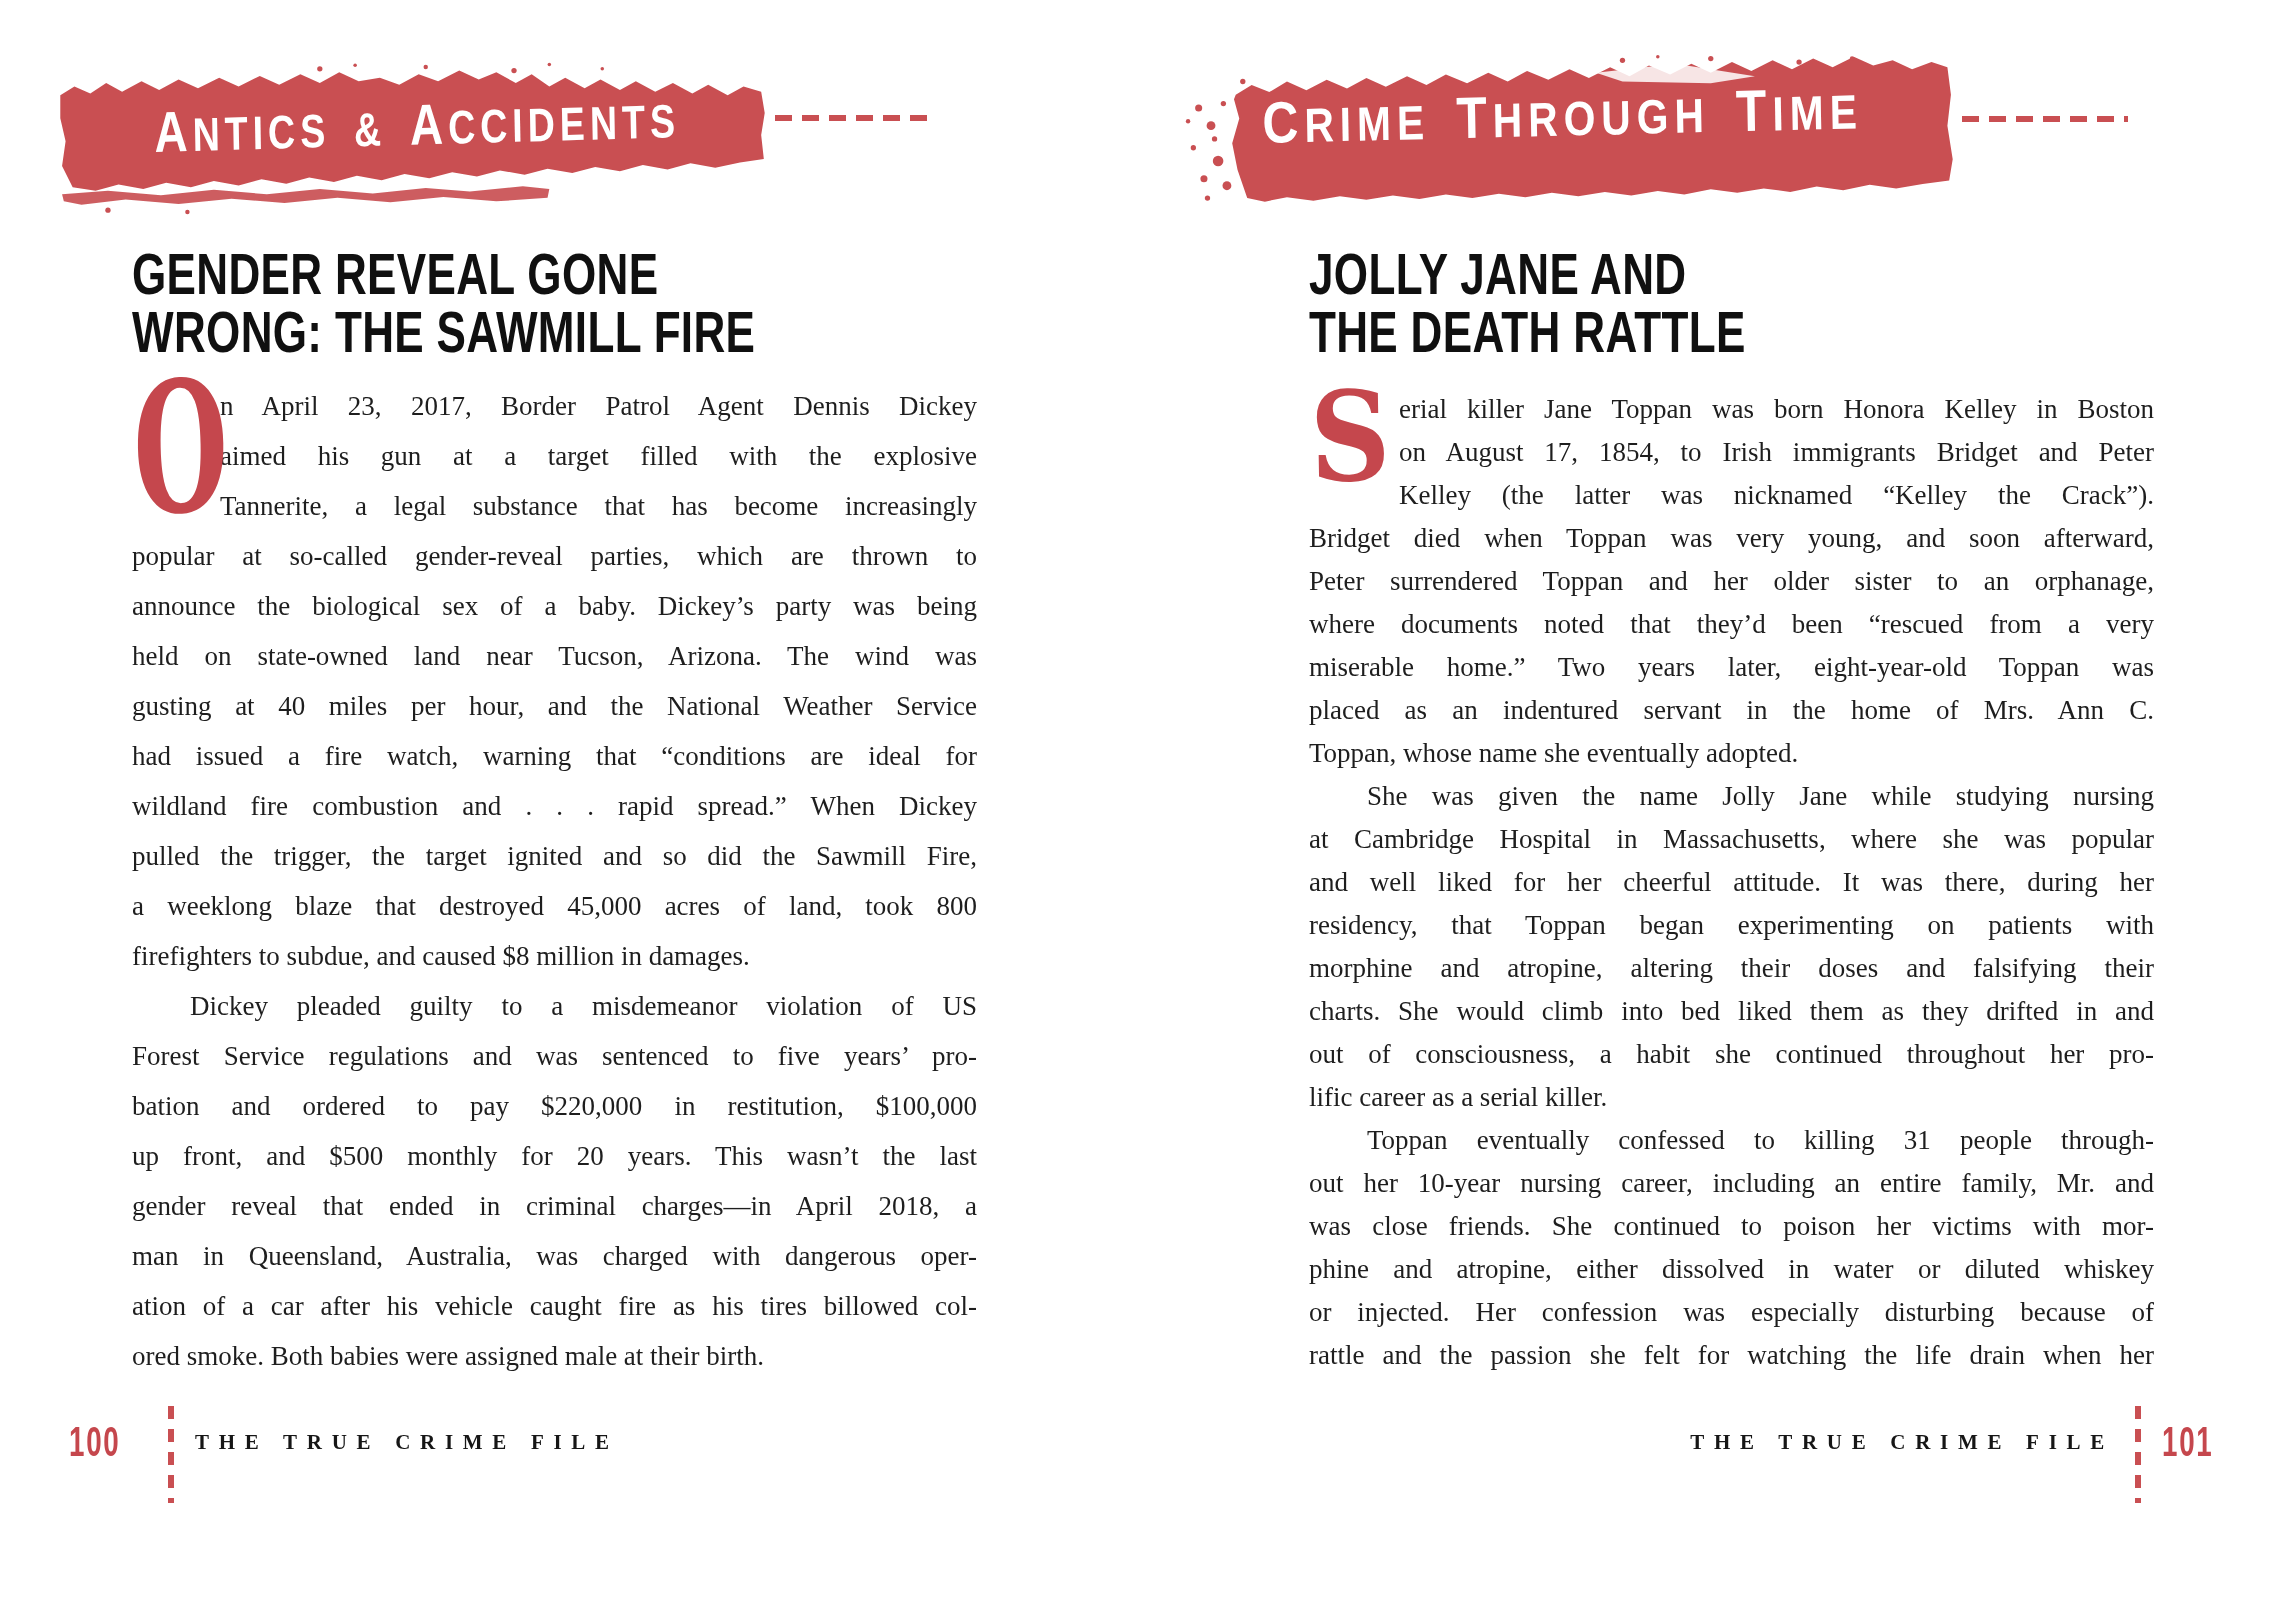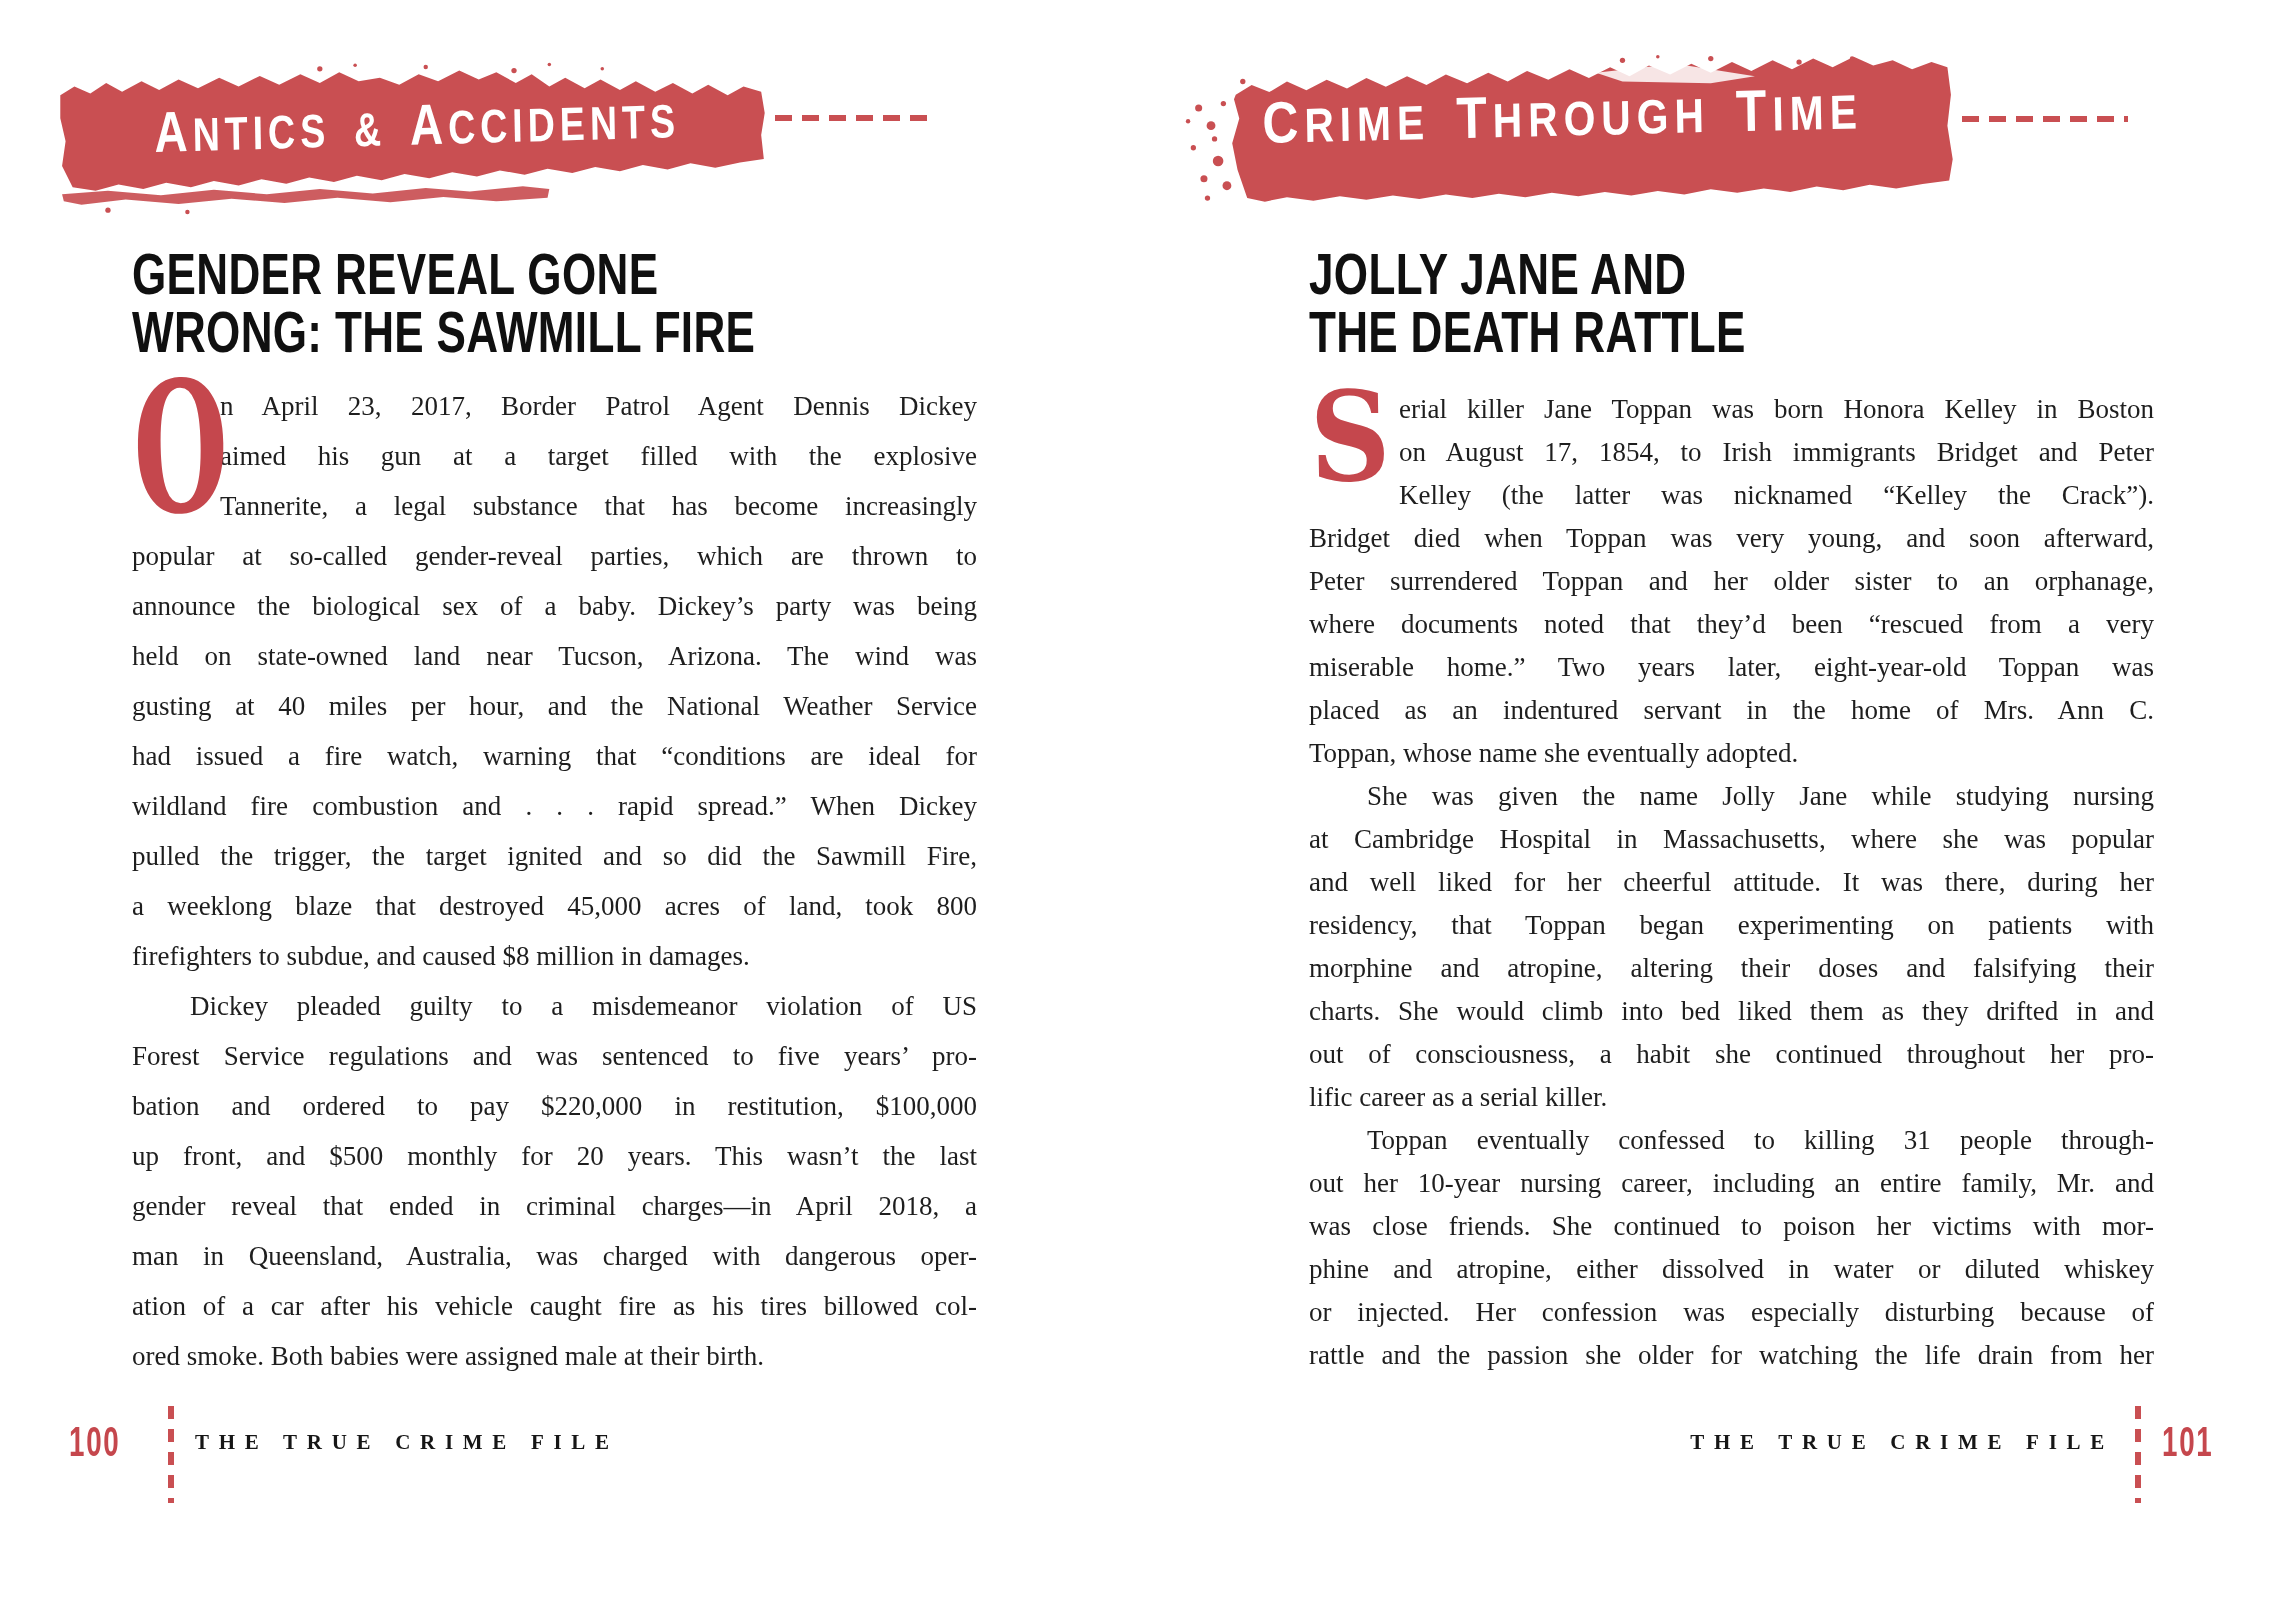--- a/index.html
+++ b/index.html
@@ -159,21 +159,21 @@
         <div class="bodyline">charts. She would climb into bed liked them as they drifted in and</div>
         <div class="bodyline">out of consciousness, a habit she continued throughout her pro-</div>
         <div class="bodyline last">lific career as a serial killer.</div>
       </div>
     <div class="para indented">
         <div class="bodyline">Toppan eventually confessed to killing 31 people through-</div>
         <div class="bodyline">out her 10-year nursing career, including an entire family, Mr. and</div>
         <div class="bodyline">was close friends. She continued to poison her victims with mor-</div>
         <div class="bodyline">phine and atropine, either dissolved in water or diluted whiskey</div>
         <div class="bodyline">or injected. Her confession was especially disturbing because of</div>
-        <div class="bodyline">rattle and the passion she older for watching the life drain from her</div>
+        <div class="bodyline">rattle and the passion she felt for watching the life drain when her</div>
       </div>
   </div>
 
   <div class="footer" style="right:55px;">
     <span class="footer-label">THE TRUE CRIME FILE</span>
     <span class="vdash"></span>
     <span class="pagenum">101</span>
   </div>
 
 </div>

